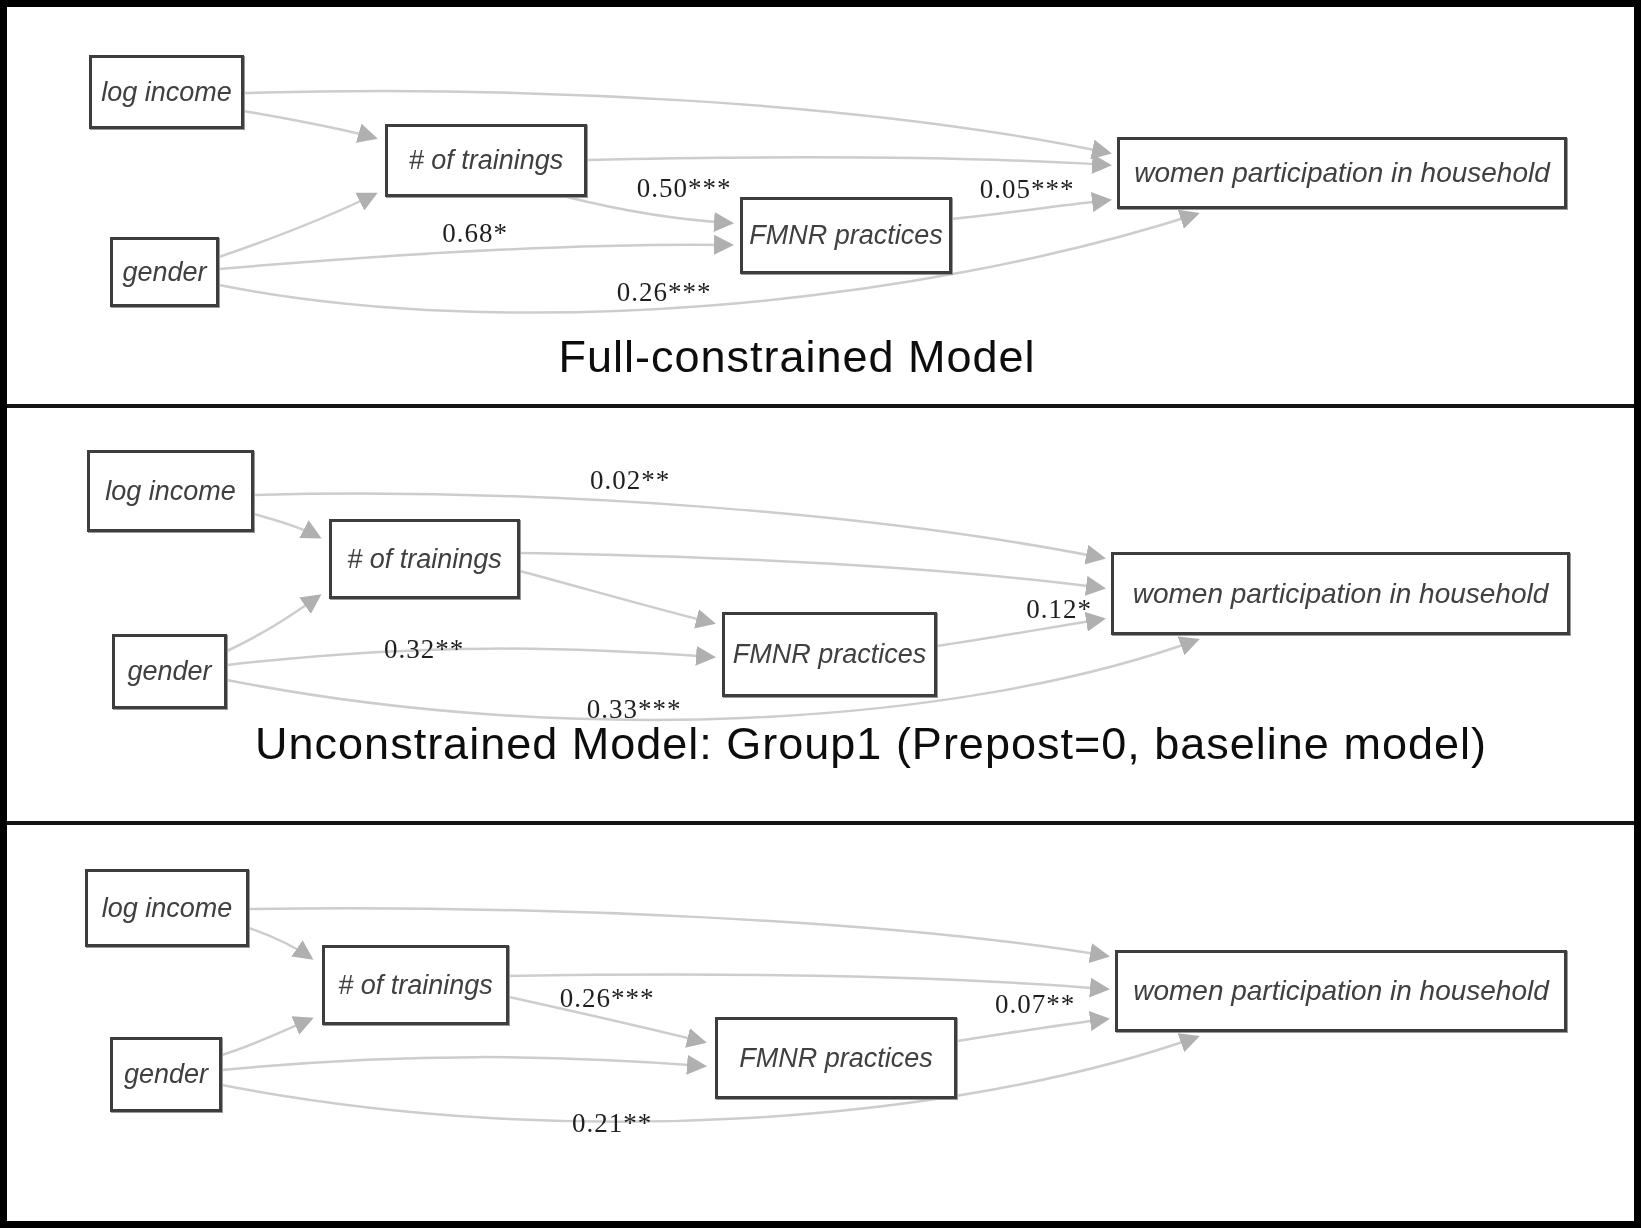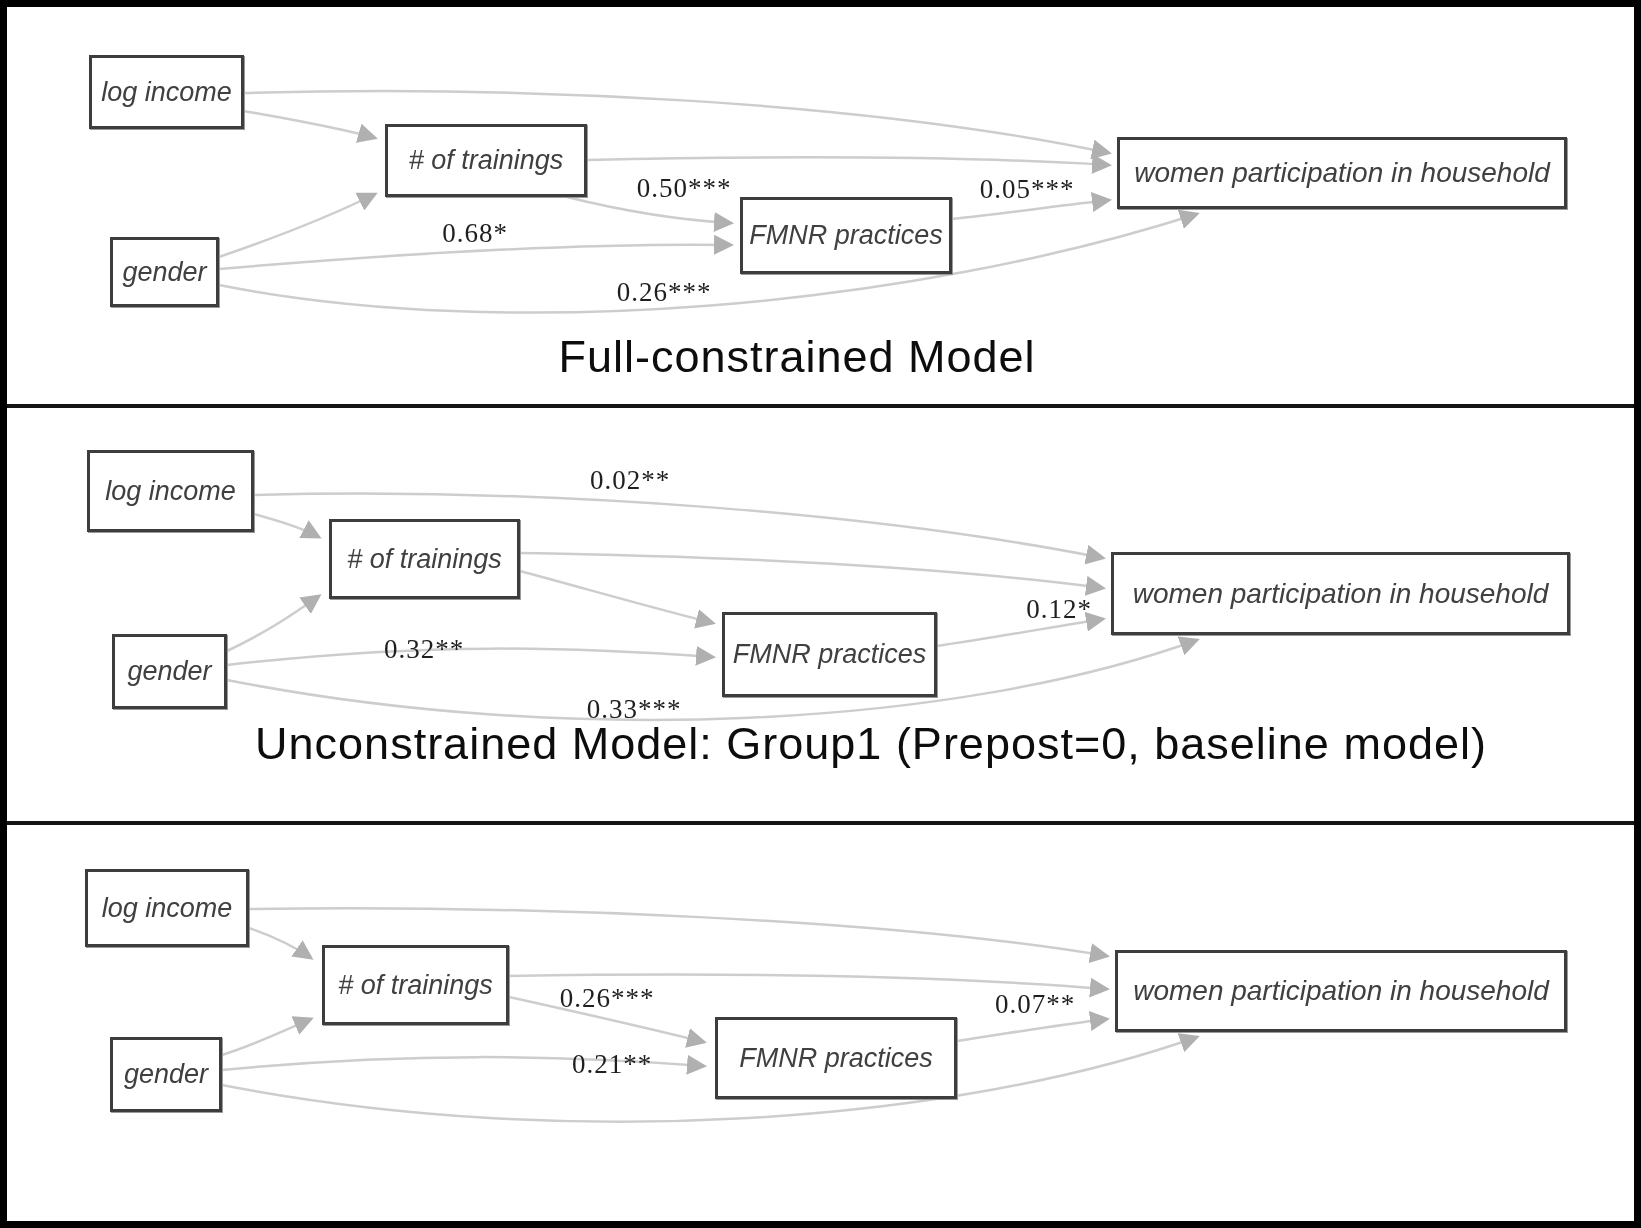--- a/index.html
+++ b/index.html
@@ -112,17 +112,17 @@
 
   <div class="panel-title" style="left:820px;top:737px;margin-left:44px;">Unconstrained Model: Group1 (Prepost=0, baseline model)</div>
 
   <div class="node" style="left:78px;top:862px;width:164px;height:78px;">log income</div>
   <div class="node" style="left:315px;top:938px;width:187px;height:80px;"># of trainings</div>
   <div class="node" style="left:103px;top:1030px;width:112px;height:75px;">gender</div>
   <div class="node" style="left:708px;top:1010px;width:242px;height:82px;">FMNR practices</div>
   <div class="node" style="left:1108px;top:943px;width:452px;height:82px;font-size:28px;">women participation in household</div>
 
   <div class="coef" style="left:600px;top:991px;">0.26***</div>
-  <div class="coef" style="left:605px;top:1057px;text-align:right;">0.21**</div>
+  <div class="coef" style="left:605px;top:1116px;text-align:right;">0.21**</div>
   <div class="coef" style="left:1028px;top:997px;text-align:right;">0.07**</div>
 
 
 </div>
 
 </body></html>

